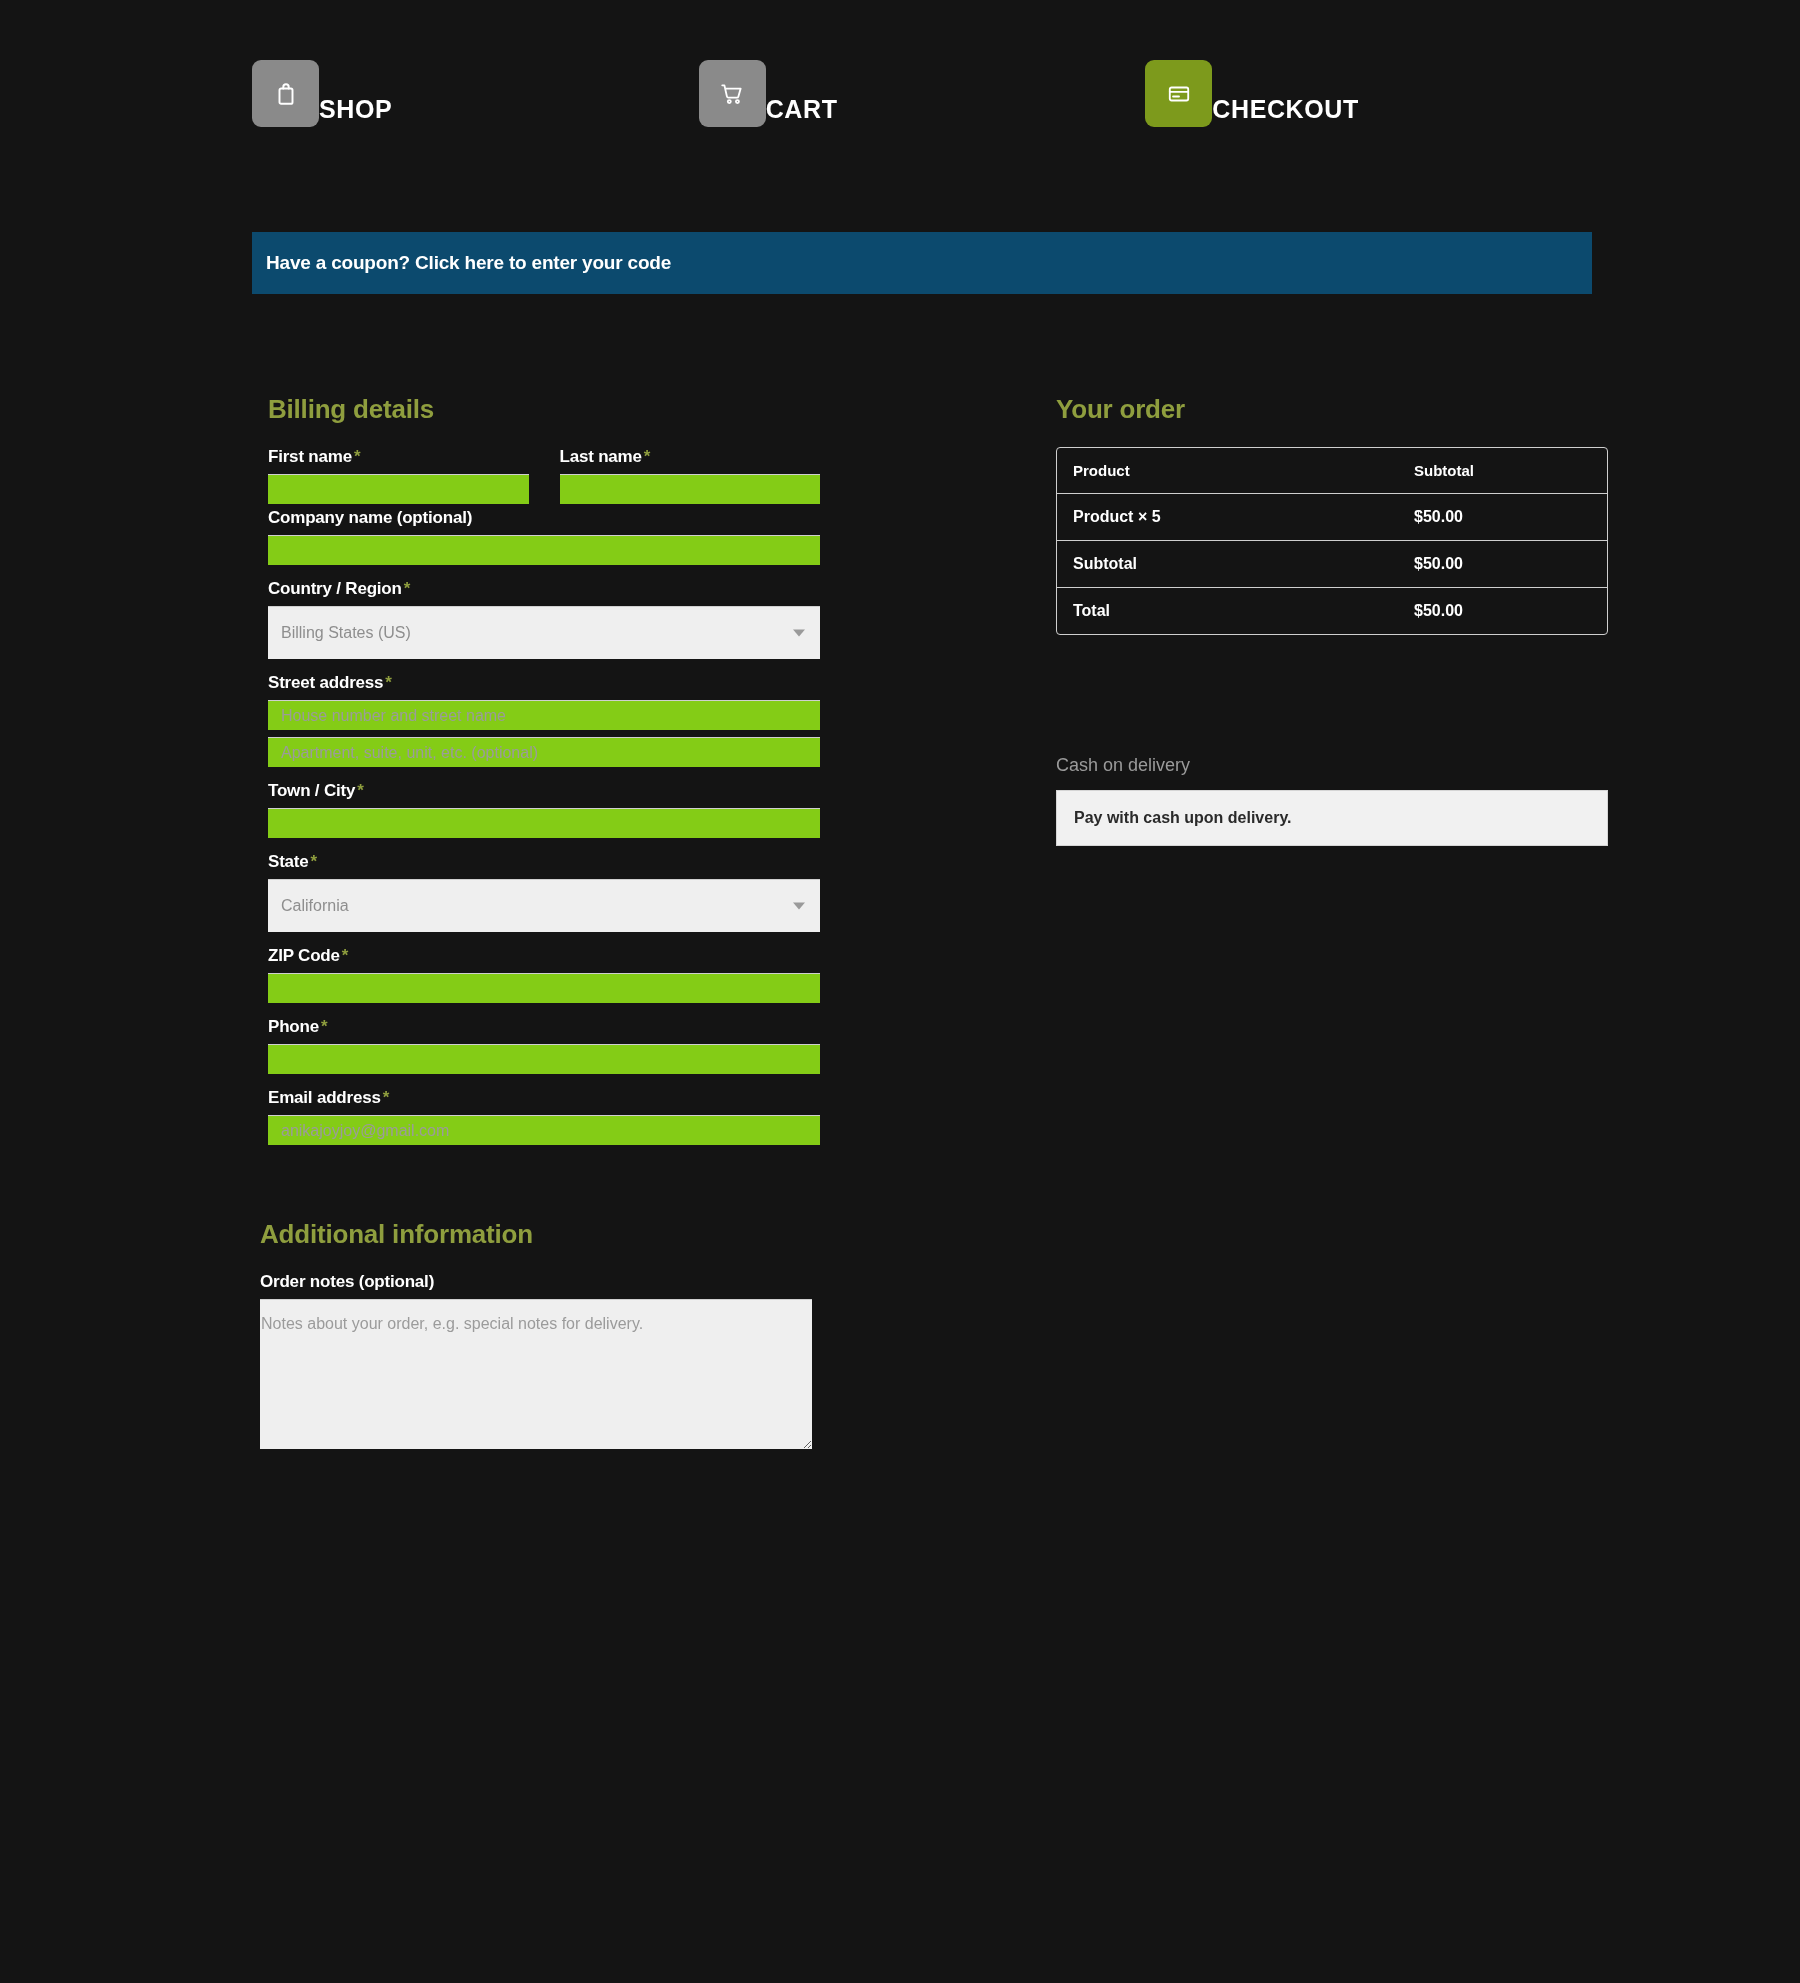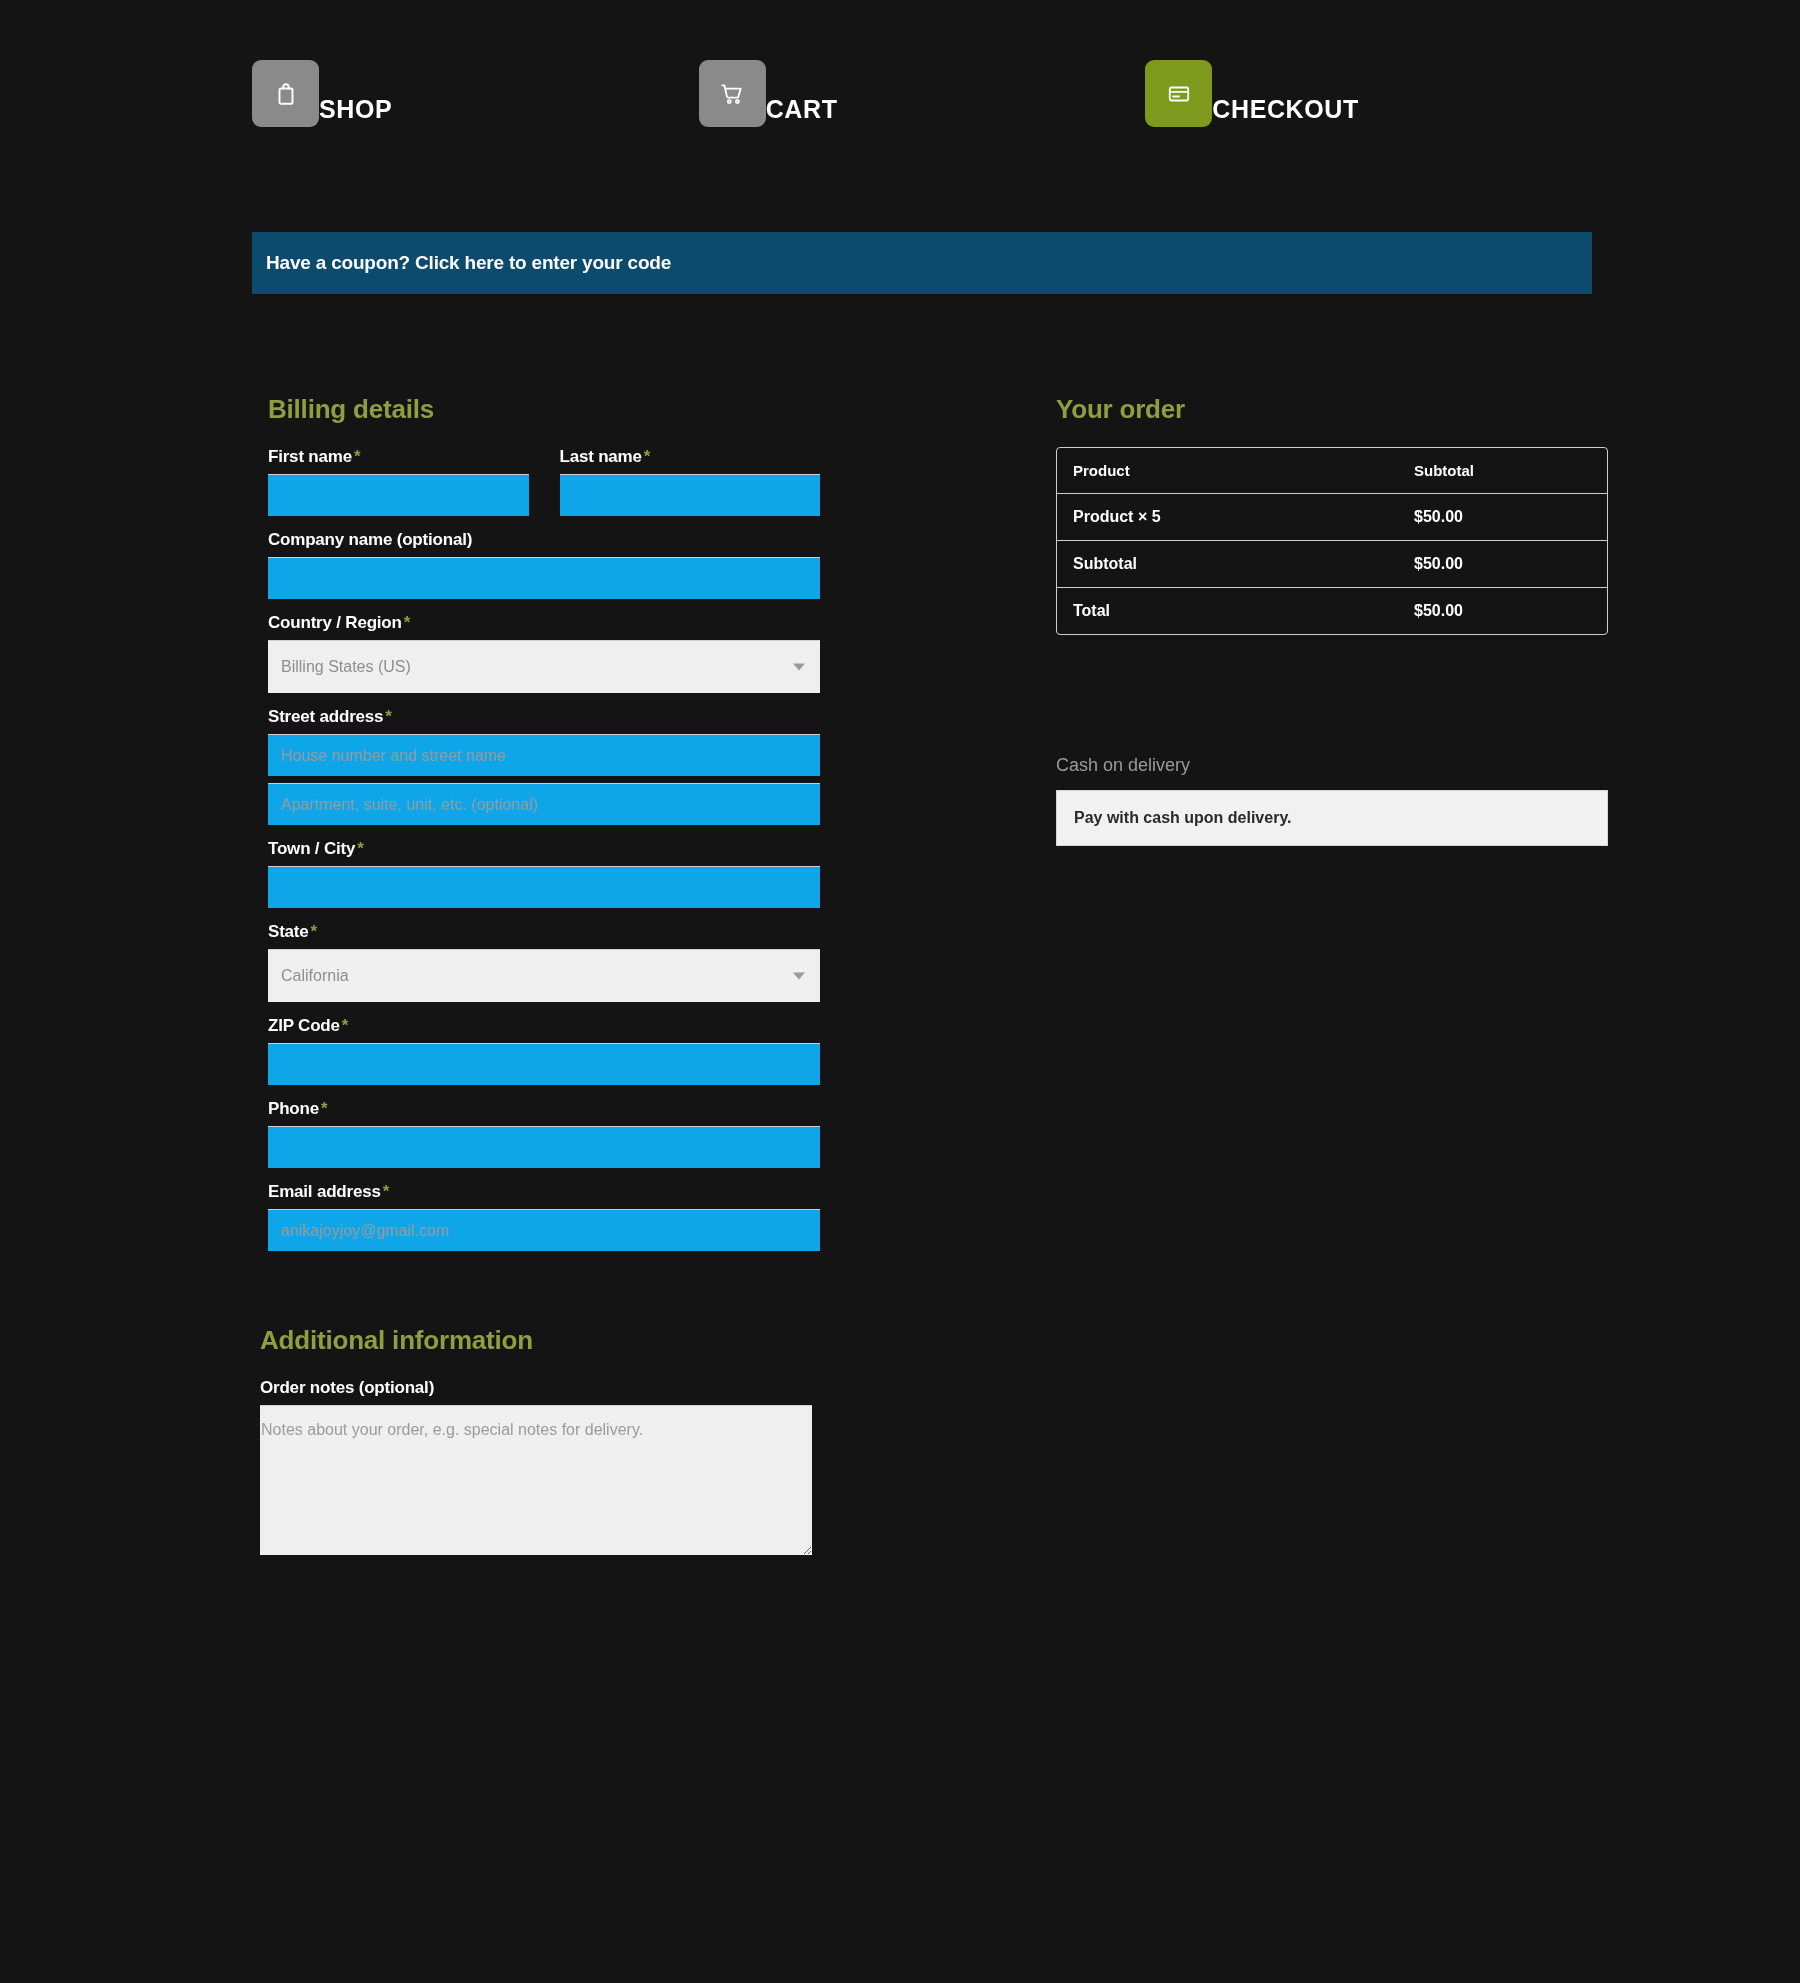--- a/index.html
+++ b/index.html
@@ -111,28 +111,28 @@
   }
   .req {
     color: #8f9e3e;
     font-weight: bold;
     font-size: 17px;
     margin-left: 2px;
   }
   .row2 {
     display: flex;
     gap: 31px;
-    margin-bottom: 14px;
+    margin-bottom: 4px;
   }
   .row2 > .field { flex: 1; margin-bottom: 0; }
 
   .input-box {
     width: 100%;
-    height: 42px;
-    background: #0ea5e9;
+    height: 30px;
+    background: #84cc16;
     border: none;
     border-top: 1px solid #cfcfcf;
     font-family: "Liberation Sans", sans-serif;
     font-size: 16px;
     color: #333333;
     padding: 0 13px;
     display: block;
     outline: none;
   }
   .input-box::placeholder { color: #9b9b9b; }

